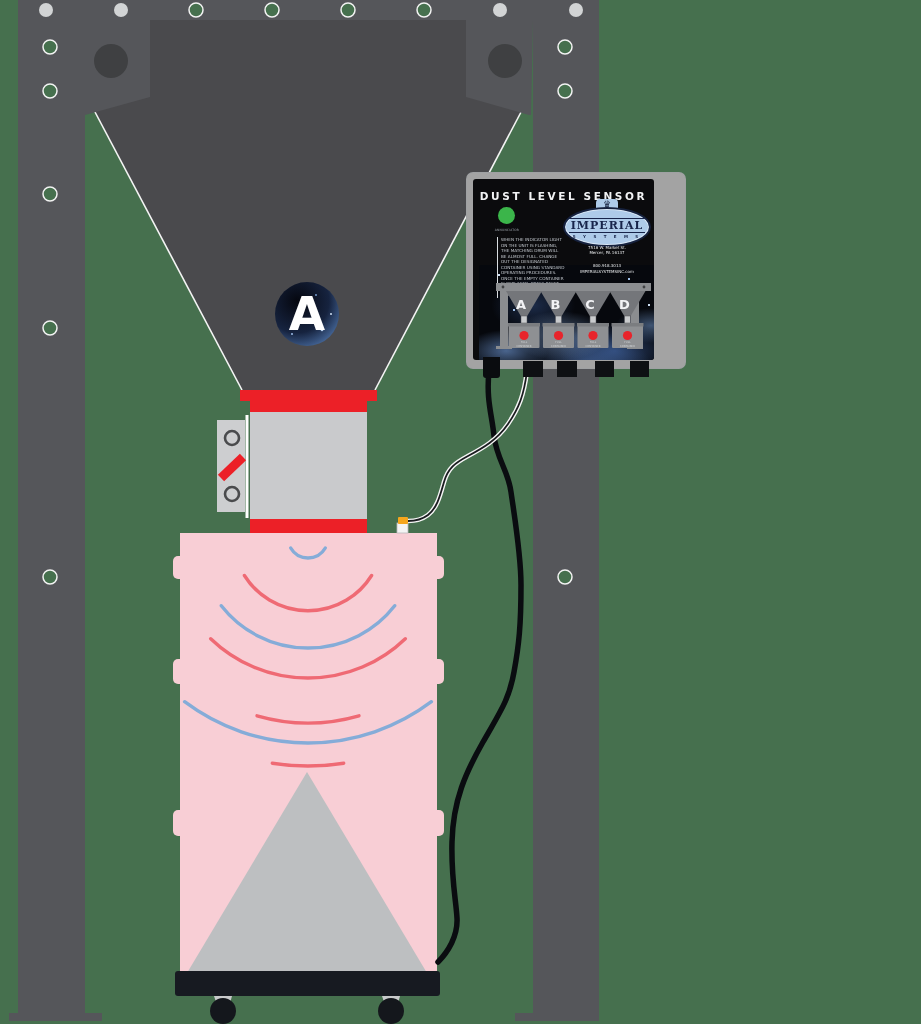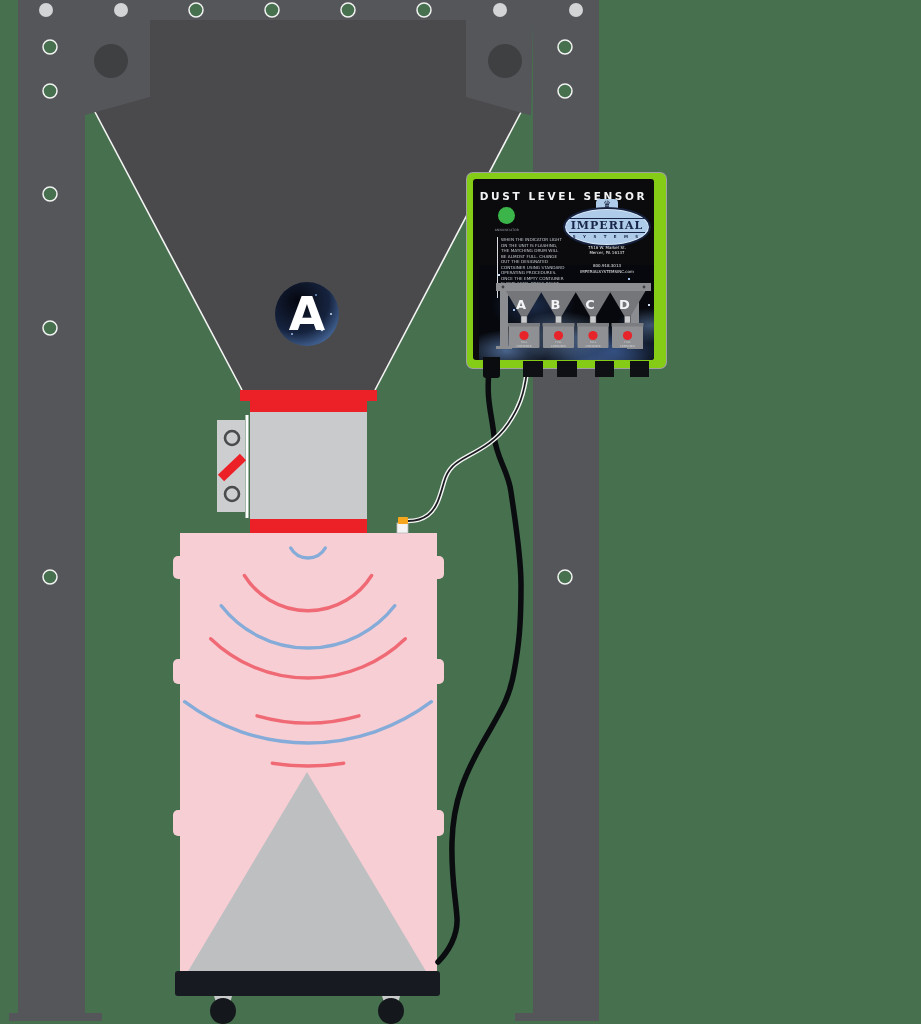--- a/index.html
+++ b/index.html
@@ -1,21 +1,21 @@
 <!DOCTYPE html>
 <html><head>
 <meta charset="utf-8">
 <style>
   html,body{margin:0;padding:0;background:#46704E;}
   #stage{position:relative;width:921px;height:1024px;background:#46704E;overflow:hidden;
          font-family:"DejaVu Sans","Liberation Sans",sans-serif;}
   #machine-svg{position:absolute;left:0;top:0;}
   
-  .panel{position:absolute;left:467px;top:173px;width:199px;height:195px;
-         background:#84cc16;border-radius:6px;box-shadow:0 0 0 1px #9FA1A3;}
+  .panel{position:absolute;left:467px;top:173px;width:218px;height:195px;
+         background:#a3a3a3;border-radius:6px;box-shadow:0 0 0 1px #9FA1A3;}
   .panel-face{position:absolute;left:6px;top:6px;width:181px;height:181px;
               background:#0B0B0D;border-radius:3px;overflow:hidden;}
   .panel-title{position:absolute;left:0;top:11px;width:100%;text-align:center;
                color:#F2F3F4;font-size:10.5px;font-weight:bold;letter-spacing:2.6px;}
   .green-dot{position:absolute;left:25px;top:28px;width:17px;height:17px;border-radius:50%;
              background:#3BB54A;}
   .annunc{position:absolute;left:16px;top:49px;width:36px;text-align:center;
           font-size:3px;color:#9BA1A8;letter-spacing:.2px;}
   .instructions{position:absolute;left:24px;top:58px;width:64px;font-size:4.2px;
                 line-height:1.32;color:#C4C9CF;border-left:1px solid #D9DDE0;padding-left:3px;}

